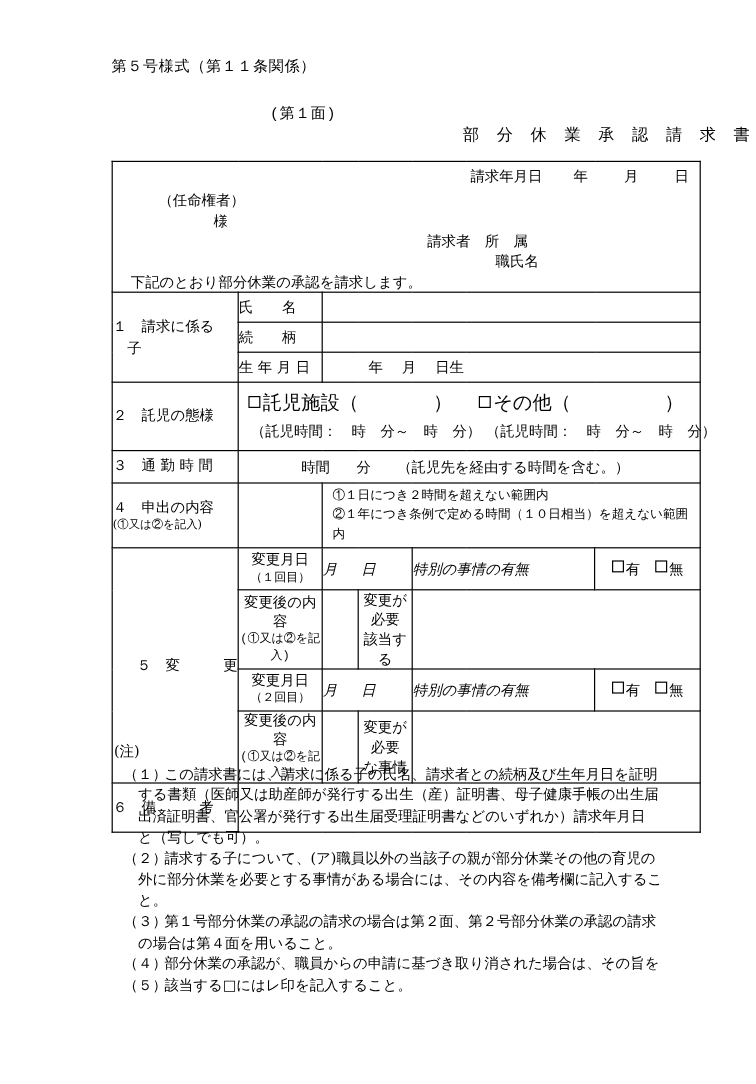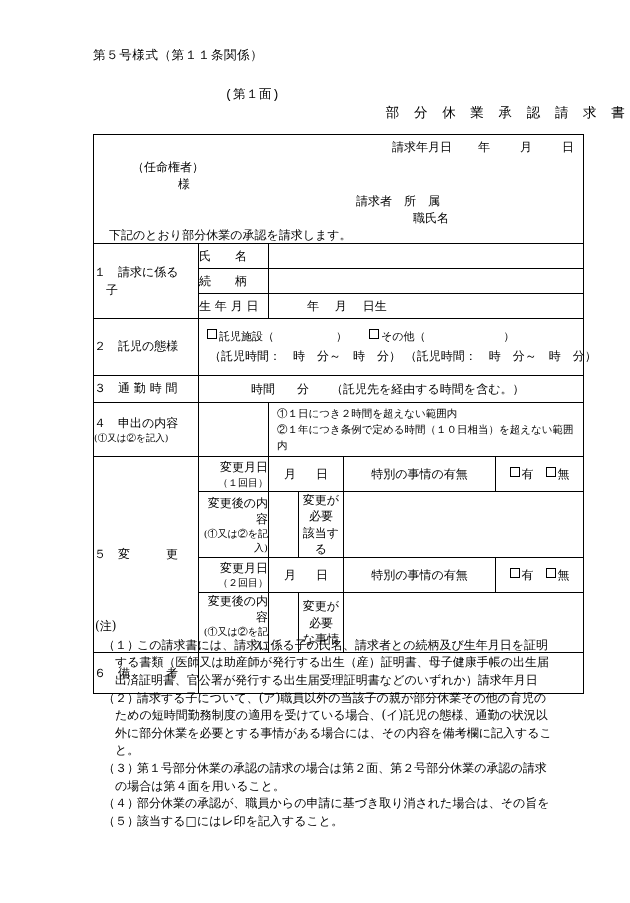--- a/index.html
+++ b/index.html
@@ -146,40 +146,40 @@
   .chk { display: inline-block; }
   .chk .box {
     display: inline-block;
     width: 8px;
     height: 8px;
     border: 1px solid #000;
     margin-right: 2px;
     vertical-align: 1px;
   }
 
-  .row2-line1 { padding: 3px 0 0 8px; font-size: 11px; white-space: nowrap; }
+  .row2-line1 { padding: 3px 0 0 8px; font-size: 16px; white-space: nowrap; }
   .row2-line2 { padding: 4px 0 3px 10px; font-size: 12px; white-space: nowrap; }
   .paren-gap { display: inline-block; width: 62px; }
   .paren-gap-wide { display: inline-block; width: 78px; }
   .opt-gap { display: inline-block; width: 22px; }
 
   .row3-content { padding-left: 52px; font-size: 12px; white-space: nowrap; }
   .row3-content .g { display: inline-block; width: 22px; }
 
   .row4-list { padding: 3px 0 3px 8px; font-size: 10.5px; line-height: 1.5; }
 
-  .chg-title { text-align: right; font-size: 12px; line-height: 1.35; padding: 4px 0; }
+  .chg-title { text-align: center; font-size: 12px; line-height: 1.35; padding: 4px 0; font-family: Liberation Mono, monospace; }
   .chg-title .sub { display: block; font-size: 10px; }
-  .md-cell { text-align: center; font-size: 12px; }
+  .md-cell { text-align: left; font-size: 12px; font-style: italic; }
   .md-cell .g { display: inline-block; width: 20px; }
   .chk-cell { text-align: center; font-size: 12px; white-space: nowrap; }
   .chk-cell .sp { display: inline-block; width: 12px; }
   .need-cell { text-align: center; font-size: 12px; line-height: 1.35; }
 
-  .label5 { text-align: left; padding-left: 10px; font-size: 12px; }
+  .label5 { text-align: right; padding-left: 10px; font-size: 12px; }
   .label6 { text-align: left; padding-left: 10px; font-size: 12px; }
 
   
   .notes {
     position: absolute;
     left: 93px;
     top: 618px;
     width: 500px;
     font-size: 12px;
     line-height: 1.47;
@@ -347,26 +347,26 @@
   </table>
 
   <div class="notes">
     <div class="notes-head">(注)</div>
 
     <div class="note">
       <span class="num">（１）</span>
       <span class="body">この請求書には、請求に係る子の氏名、請求者との続柄及び生年月日を証明</span>
       <span class="cont">する書類（医師又は助産師が発行する出生（産）証明書、母子健康手帳の出生届</span>
       <span class="cont">出済証明書、官公署が発行する出生届受理証明書などのいずれか）請求年月日</span>
+      <span class="cont">と（写しでも可）。</span>
     </div>
 
     <div class="note">
       <span class="num">（２）</span>
       <span class="body">請求する子について、(ア)職員以外の当該子の親が部分休業その他の育児の</span>
-      <span class="cont">ための短時間勤務制度の適用を受けている場合、(イ)託児の態様、通勤の状況以</span>
       <span class="cont">外に部分休業を必要とする事情がある場合には、その内容を備考欄に記入するこ</span>
       <span class="cont">と。</span>
     </div>
 
     <div class="note">
       <span class="num">（３）</span>
       <span class="body">第１号部分休業の承認の請求の場合は第２面、第２号部分休業の承認の請求</span>
       <span class="cont">の場合は第４面を用いること。</span>
     </div>
 

